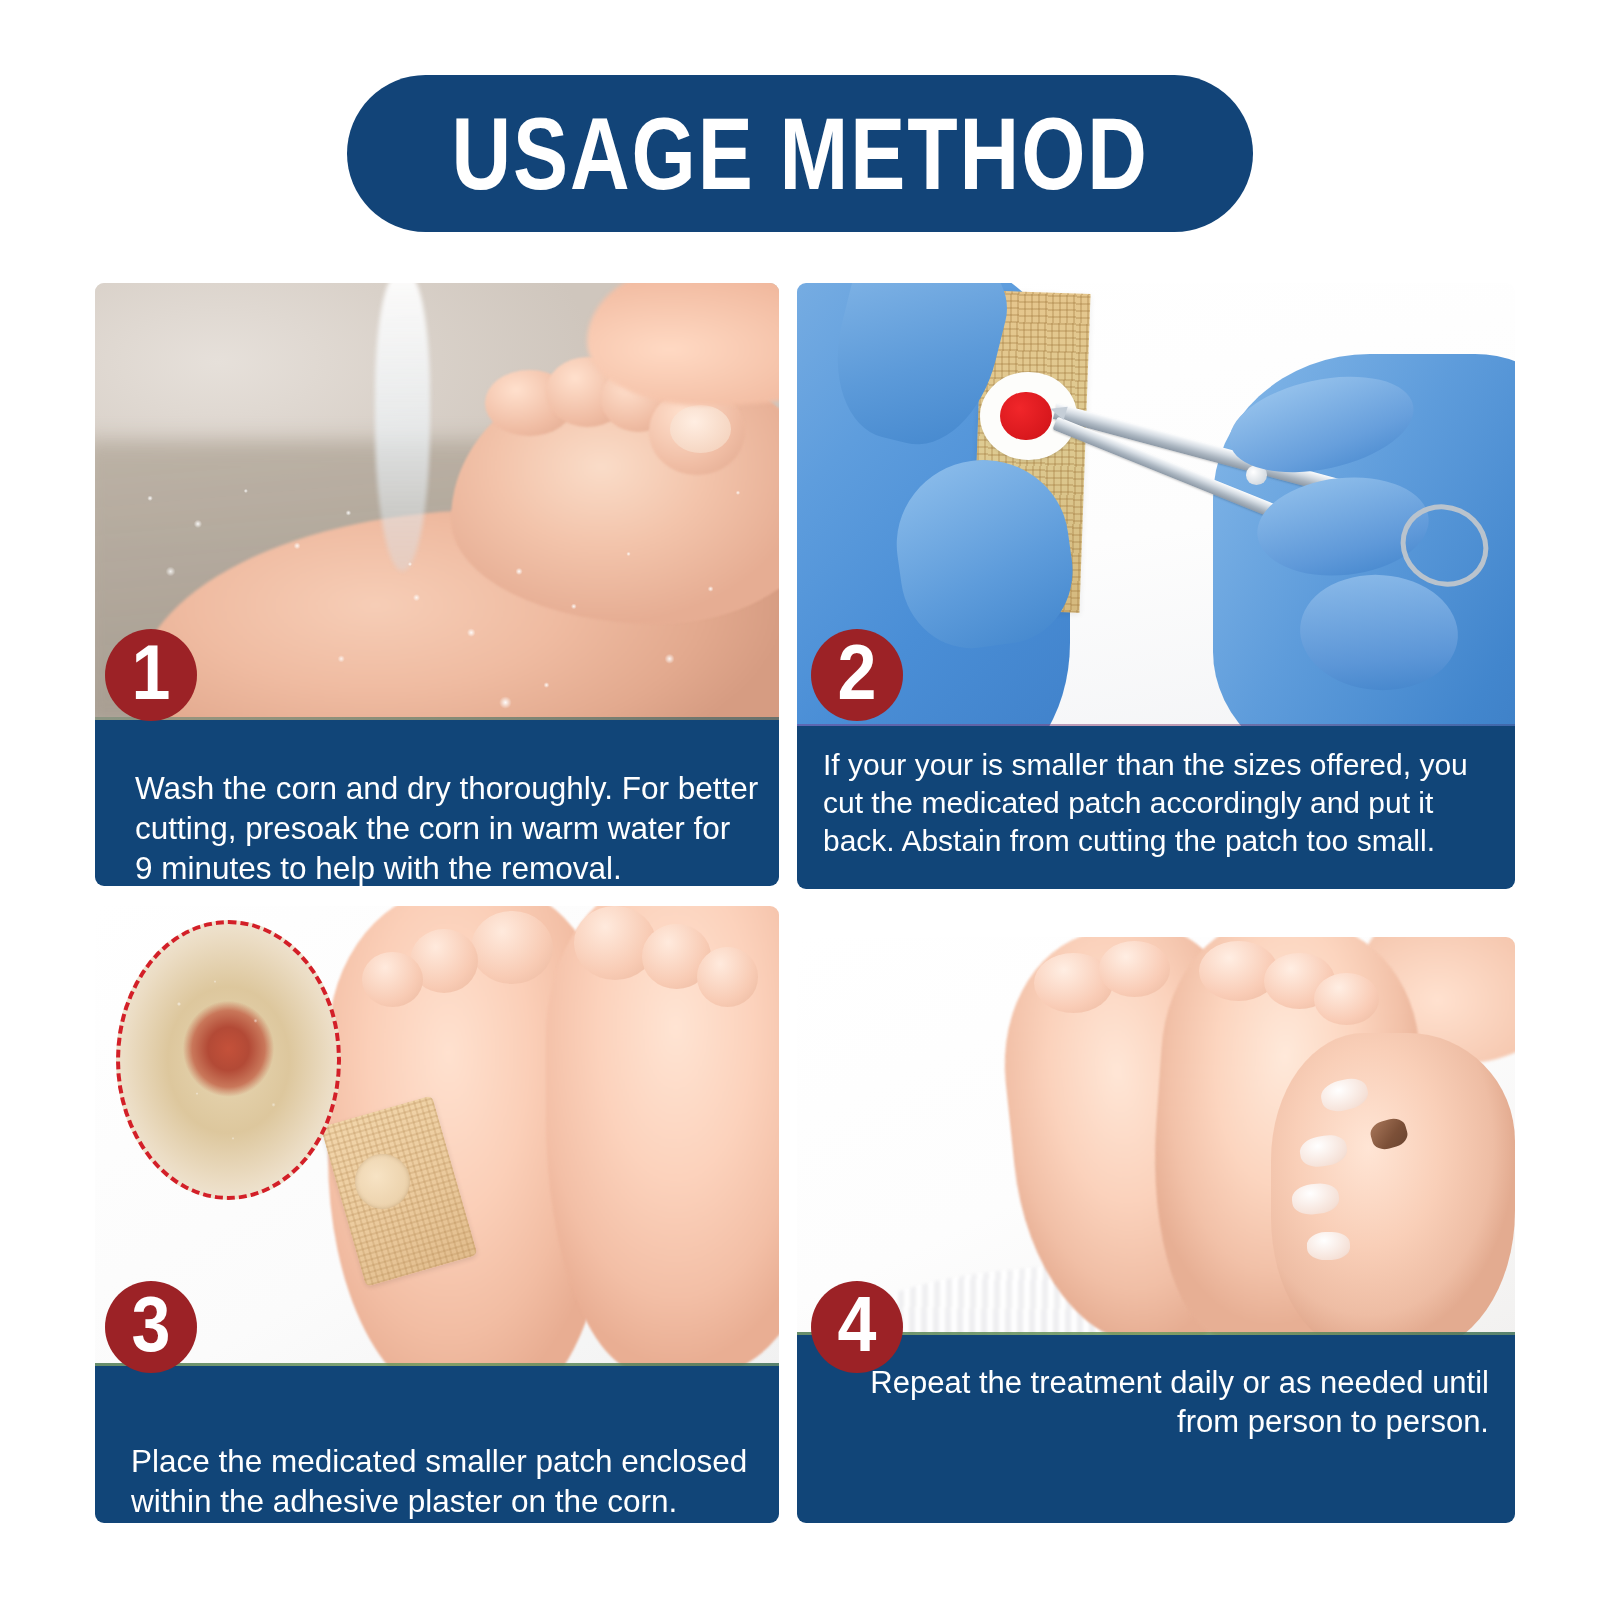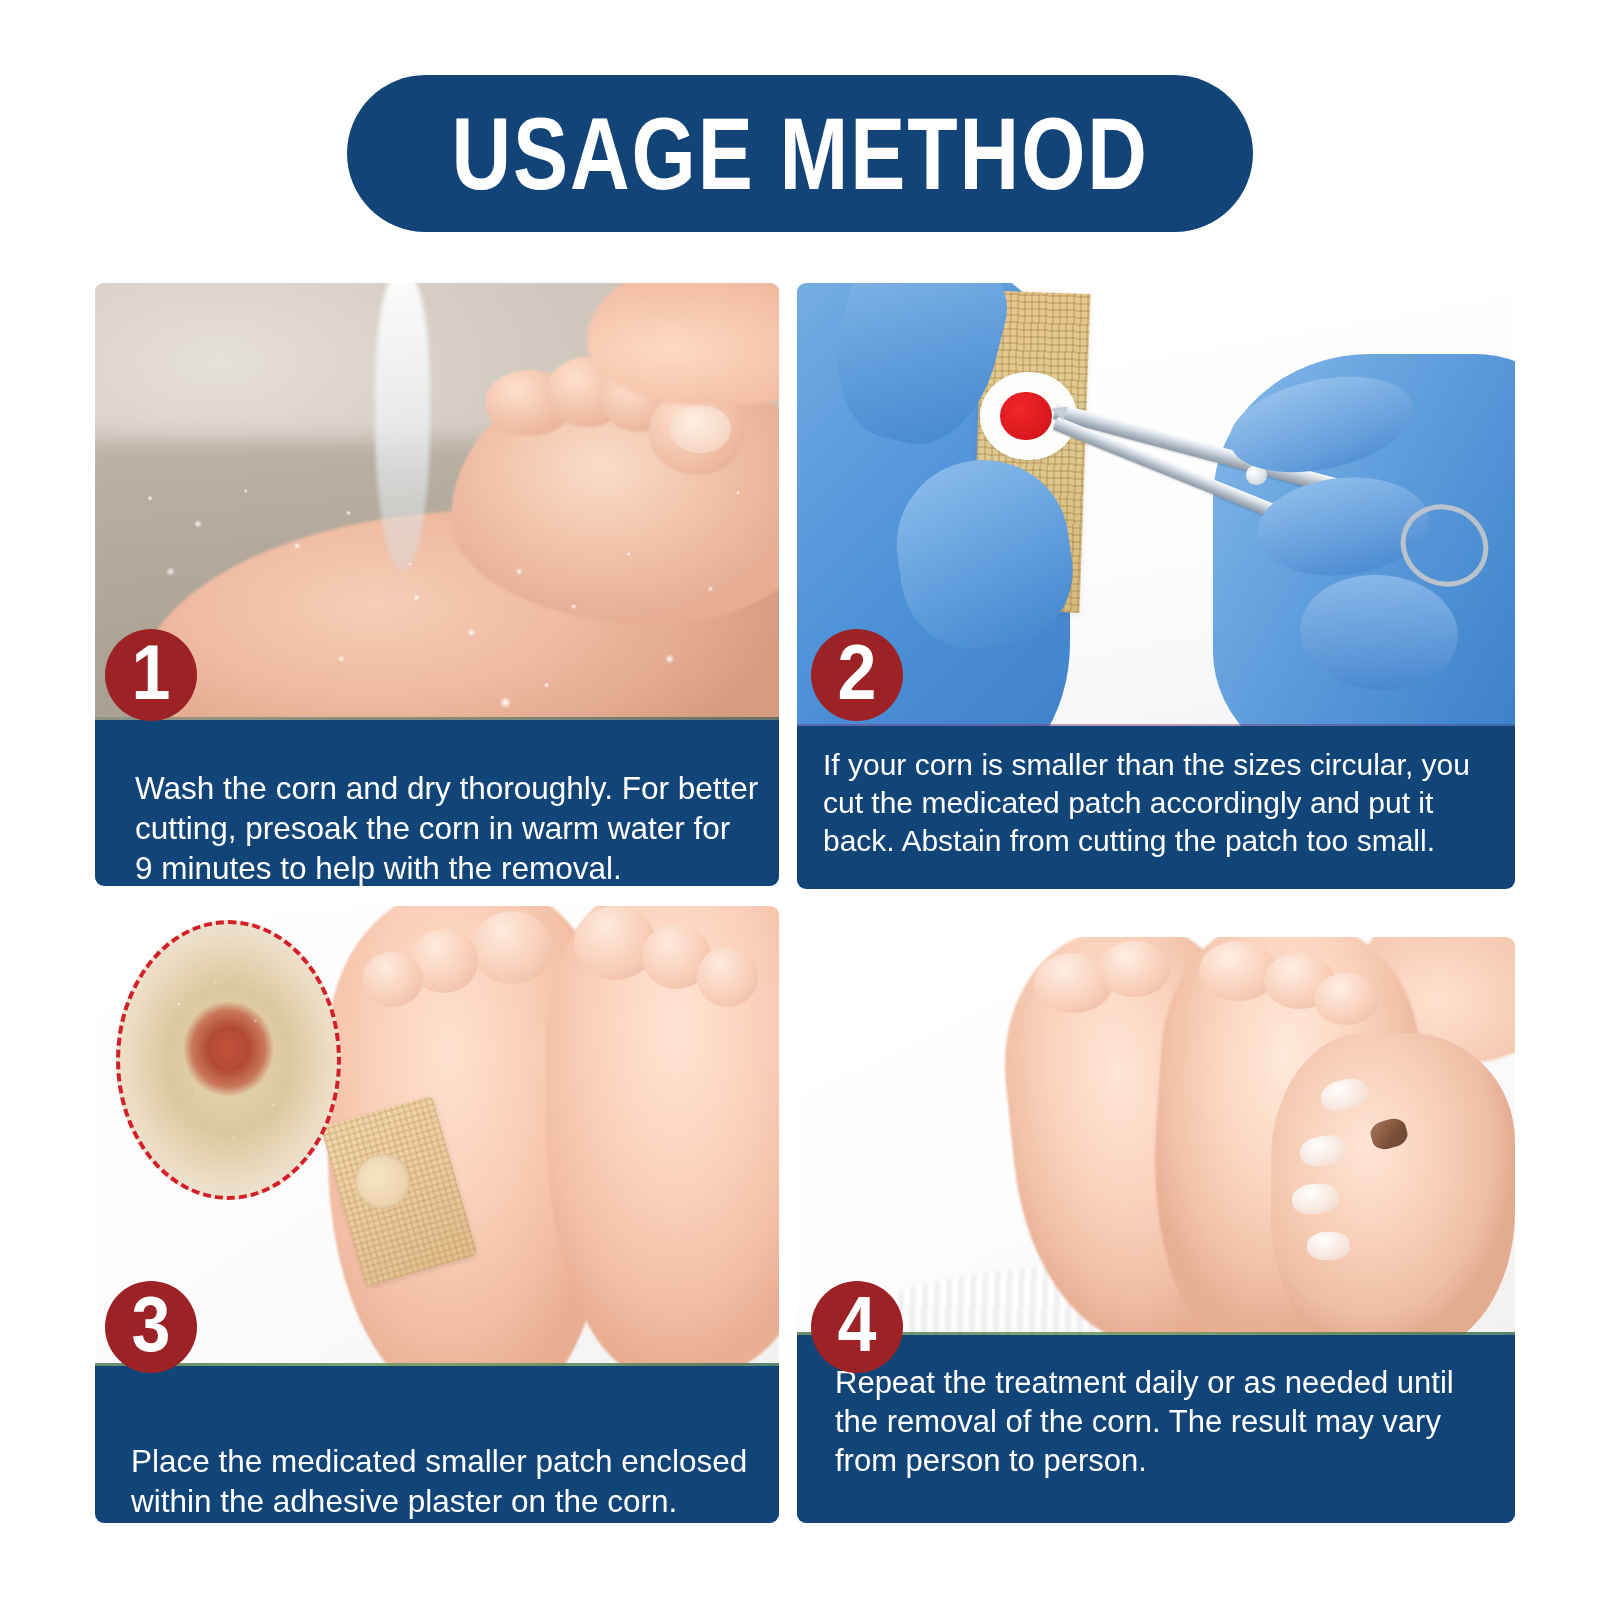--- a/index.html
+++ b/index.html
@@ -36,21 +36,21 @@
   
   .panel {
     position: absolute;
     overflow: hidden;
     border-radius: 9px;
     background: #ffffff;
   }
   #panel-1 { left: 95px;  top: 283px;  width: 684px; height: 603px; }
   #panel-2 { left: 797px; top: 283px;  width: 718px; height: 606px; }
   #panel-3 { left: 95px;  top: 906px;  width: 684px; height: 617px; }
-  #panel-4 { left: 797px; top: 937px;  width: 718px; height: 586px; }
+  #panel-4 { left: 797px; top: 937px;  width: 718px; height: 586px; text-align: right; }
 
   .photo {
     position: absolute;
     left: 0; right: 0; top: 0;
     overflow: hidden;
   }
   #photo-1 { height: 437px; }
   #photo-2 { height: 443px; }
   #photo-3 { height: 460px; }
   #photo-4 { height: 398px; }
@@ -486,21 +486,21 @@
     <div class="blade-b"></div>
     <div class="blade-tip"></div>
     <div class="pivot"></div>
     <div class="finger-r1"></div>
     <div class="finger-r2"></div>
     <div class="finger-r3"></div>
     <div class="handle-ring"></div>
   </div>
   <div class="seam" id="seam-2"></div>
   <div class="caption" id="caption-2">
-    <span class="line">If your corn is smaller than the sizes circular, you</span>
+    <span class="line">If your your is smaller than the sizes offered, you</span>
     <span class="line">cut the medicated patch accordingly and put it</span>
     <span class="line">back. Abstain from cutting the patch too small.</span>
   </div>
 </div>
 <div class="badge" id="badge-2">
   <span>2</span>
 </div>
 
 <div class="panel" id="panel-3">
   <div class="photo" id="photo-3">
@@ -545,19 +545,18 @@
     <div class="hand4"></div>
     <div class="nail n1"></div>
     <div class="nail n2"></div>
     <div class="nail n3"></div>
     <div class="nail n4"></div>
     <div class="ring"></div>
   </div>
   <div class="seam" id="seam-4"></div>
   <div class="caption" id="caption-4">
     <span class="line">Repeat the treatment daily or as needed until</span>
-    <span class="line">the removal of the corn. The result may vary</span>
     <span class="line">from person to person.</span>
   </div>
 </div>
 <div class="badge" id="badge-4">
   <span>4</span>
 </div>
 
 </body></html>

